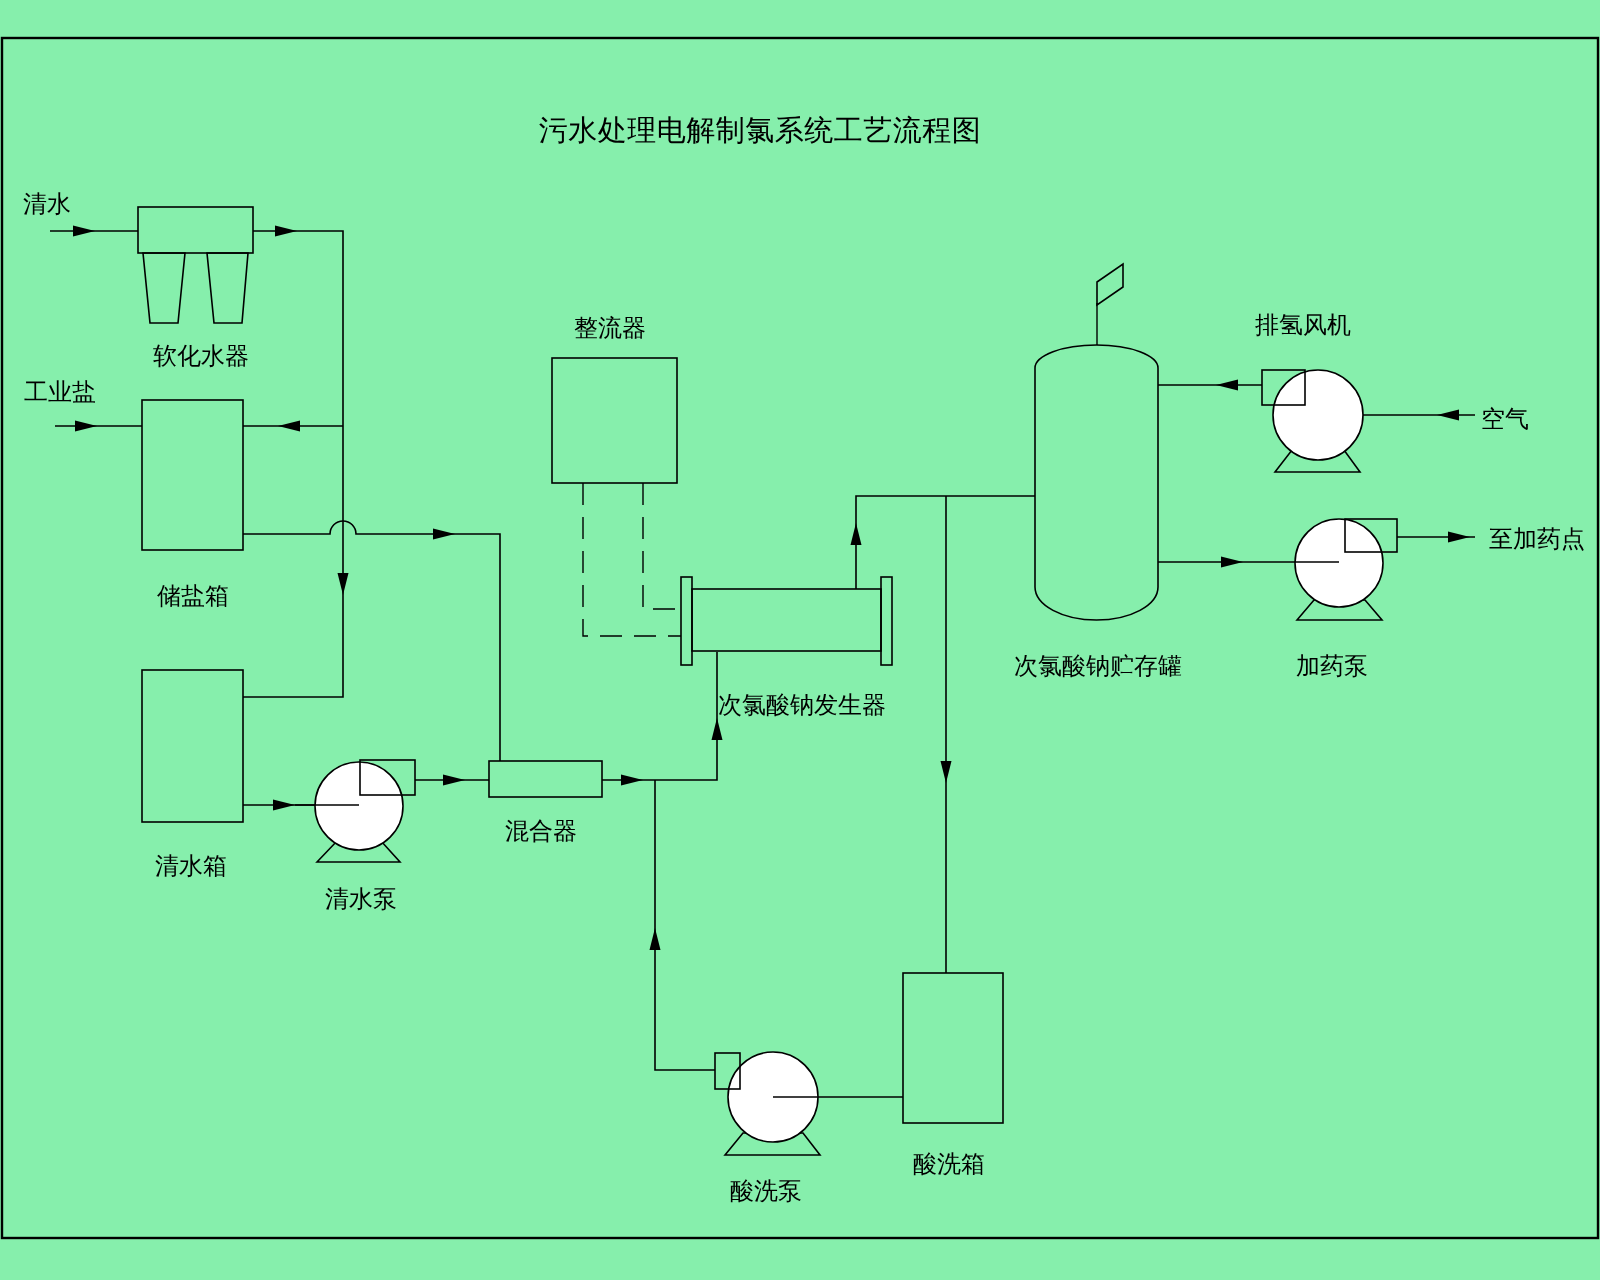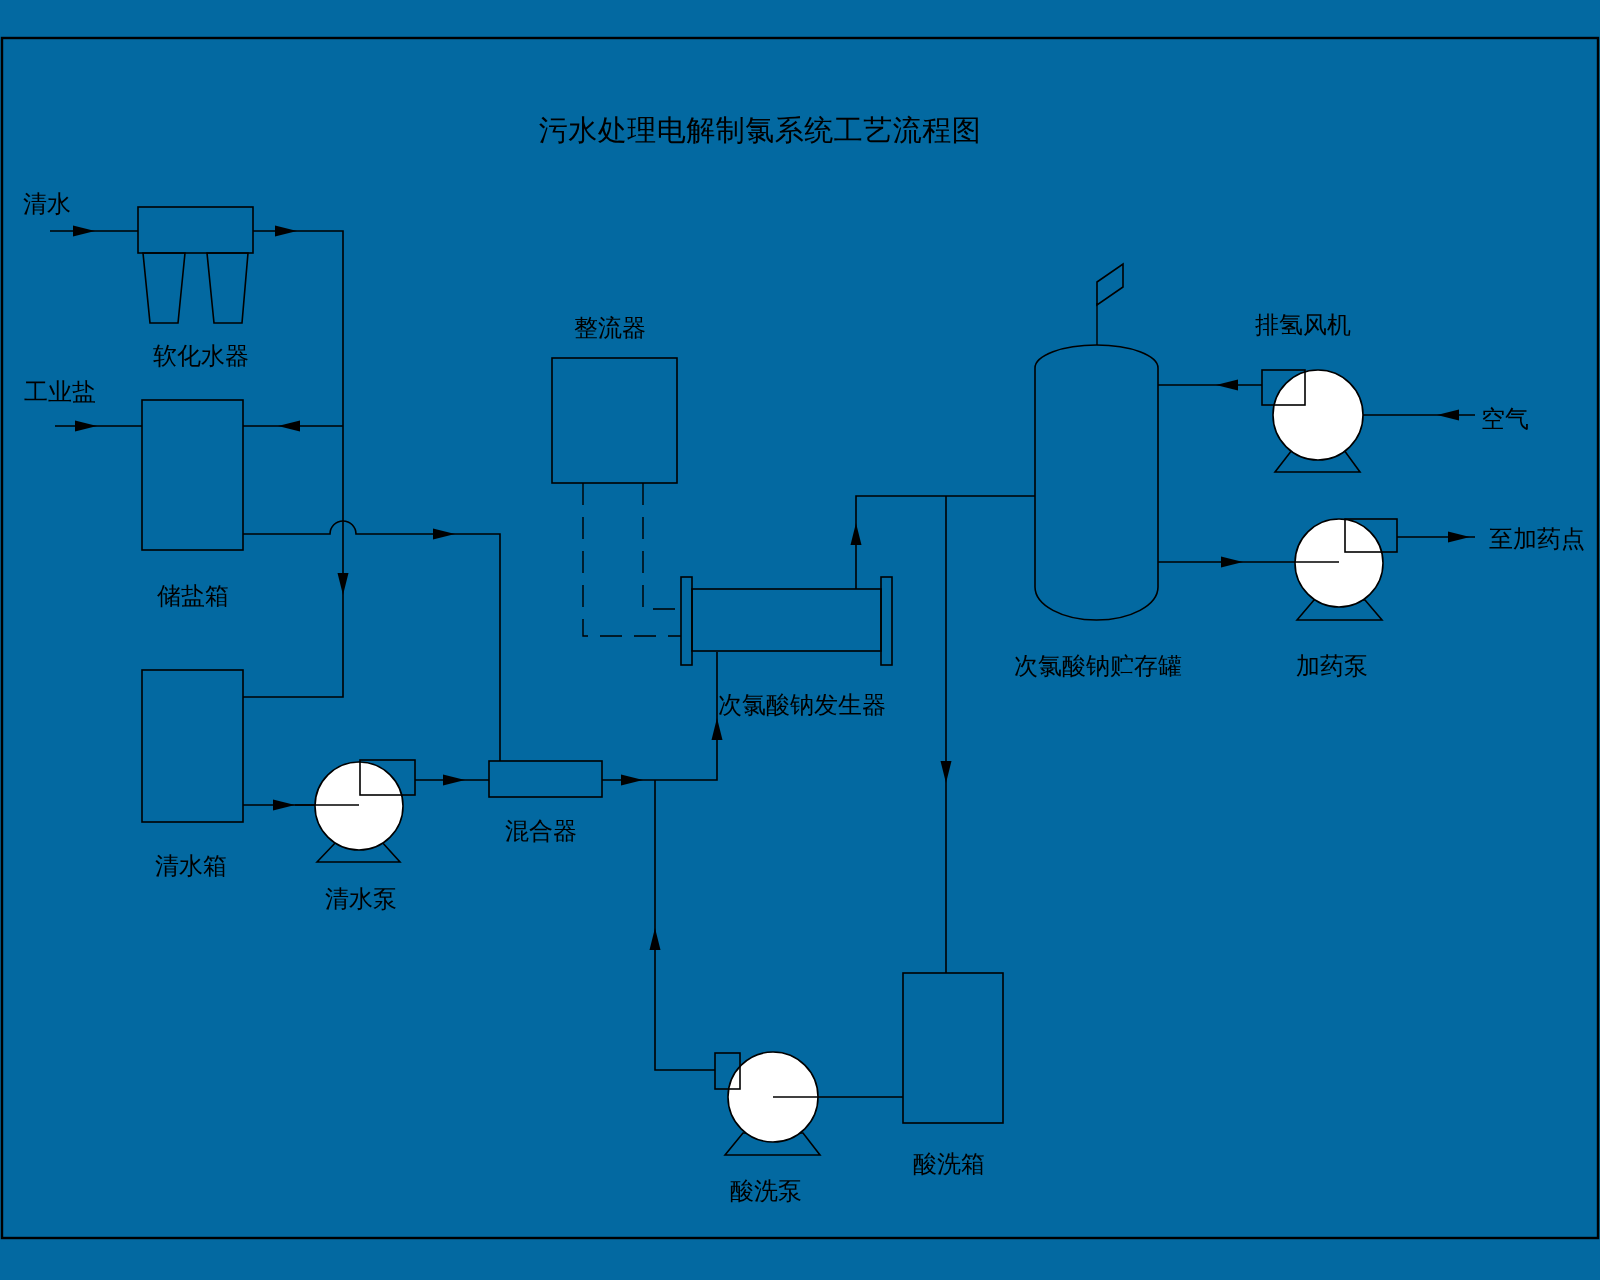--- a/index.html
+++ b/index.html
@@ -1,19 +1,19 @@
 <!DOCTYPE html>
 <html><head>
 <meta charset="utf-8">
 <style>
   html,body{margin:0;padding:0;background:#ffffff;}
   .stage{
     position:relative;
     width:1600px;height:1280px;
-    background:#0369a1;
+    background:#86efac;
     font-family:"DejaVu Sans", sans-serif;
     overflow:hidden;
   }
   svg{position:absolute;left:0;top:0;}
   .ln{stroke:#000;stroke-width:1.6;fill:none;}
   .ln-thin{stroke:#000;stroke-width:1.4;fill:none;}
   .dash{stroke:#000;stroke-width:1.4;fill:none;stroke-dasharray:22 12;}
   .shape{stroke:#000;stroke-width:1.6;fill:none;}
   .shape-w{stroke:#000;stroke-width:1.6;fill:#ffffff;}
   .arrow{fill:#000;stroke:none;}

